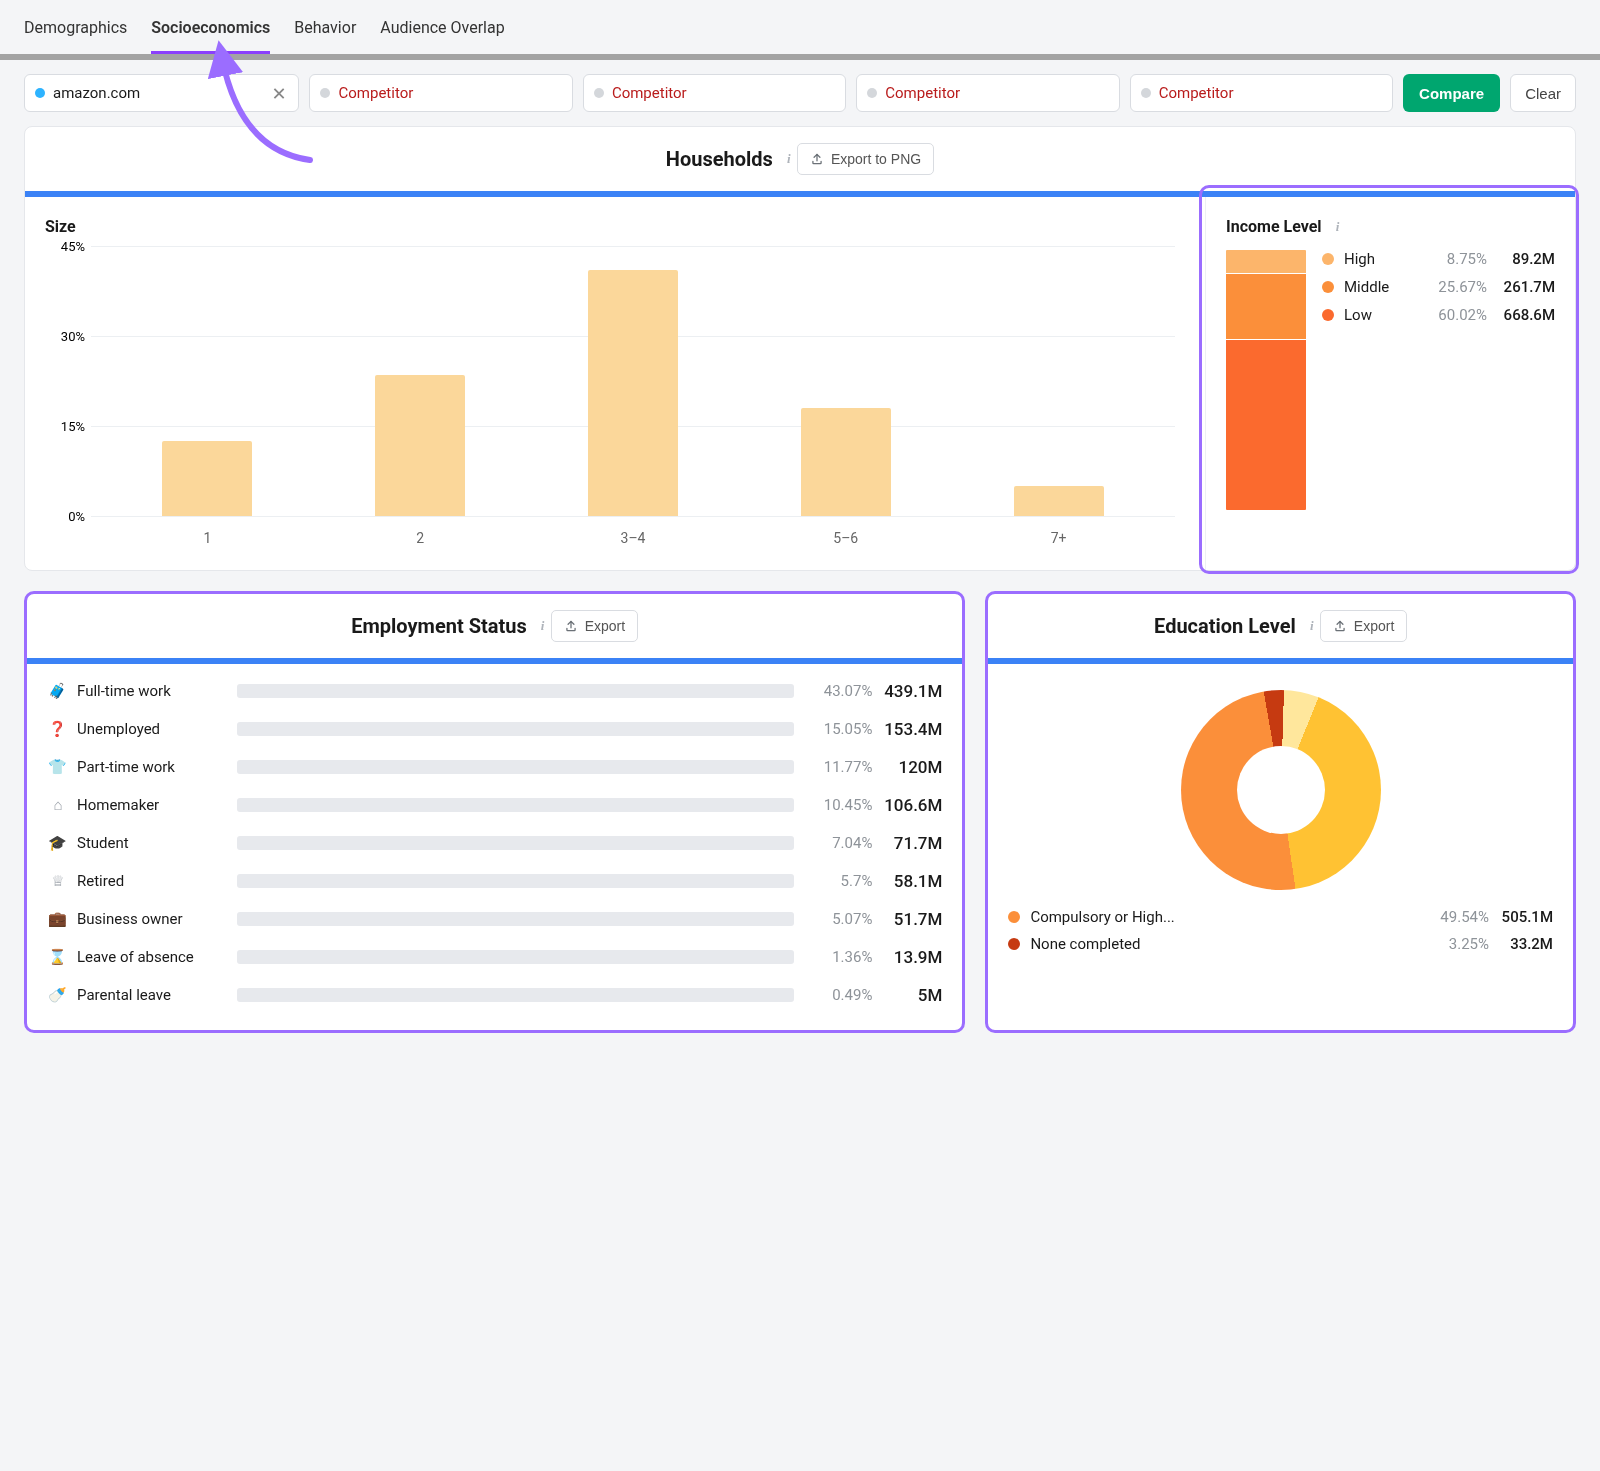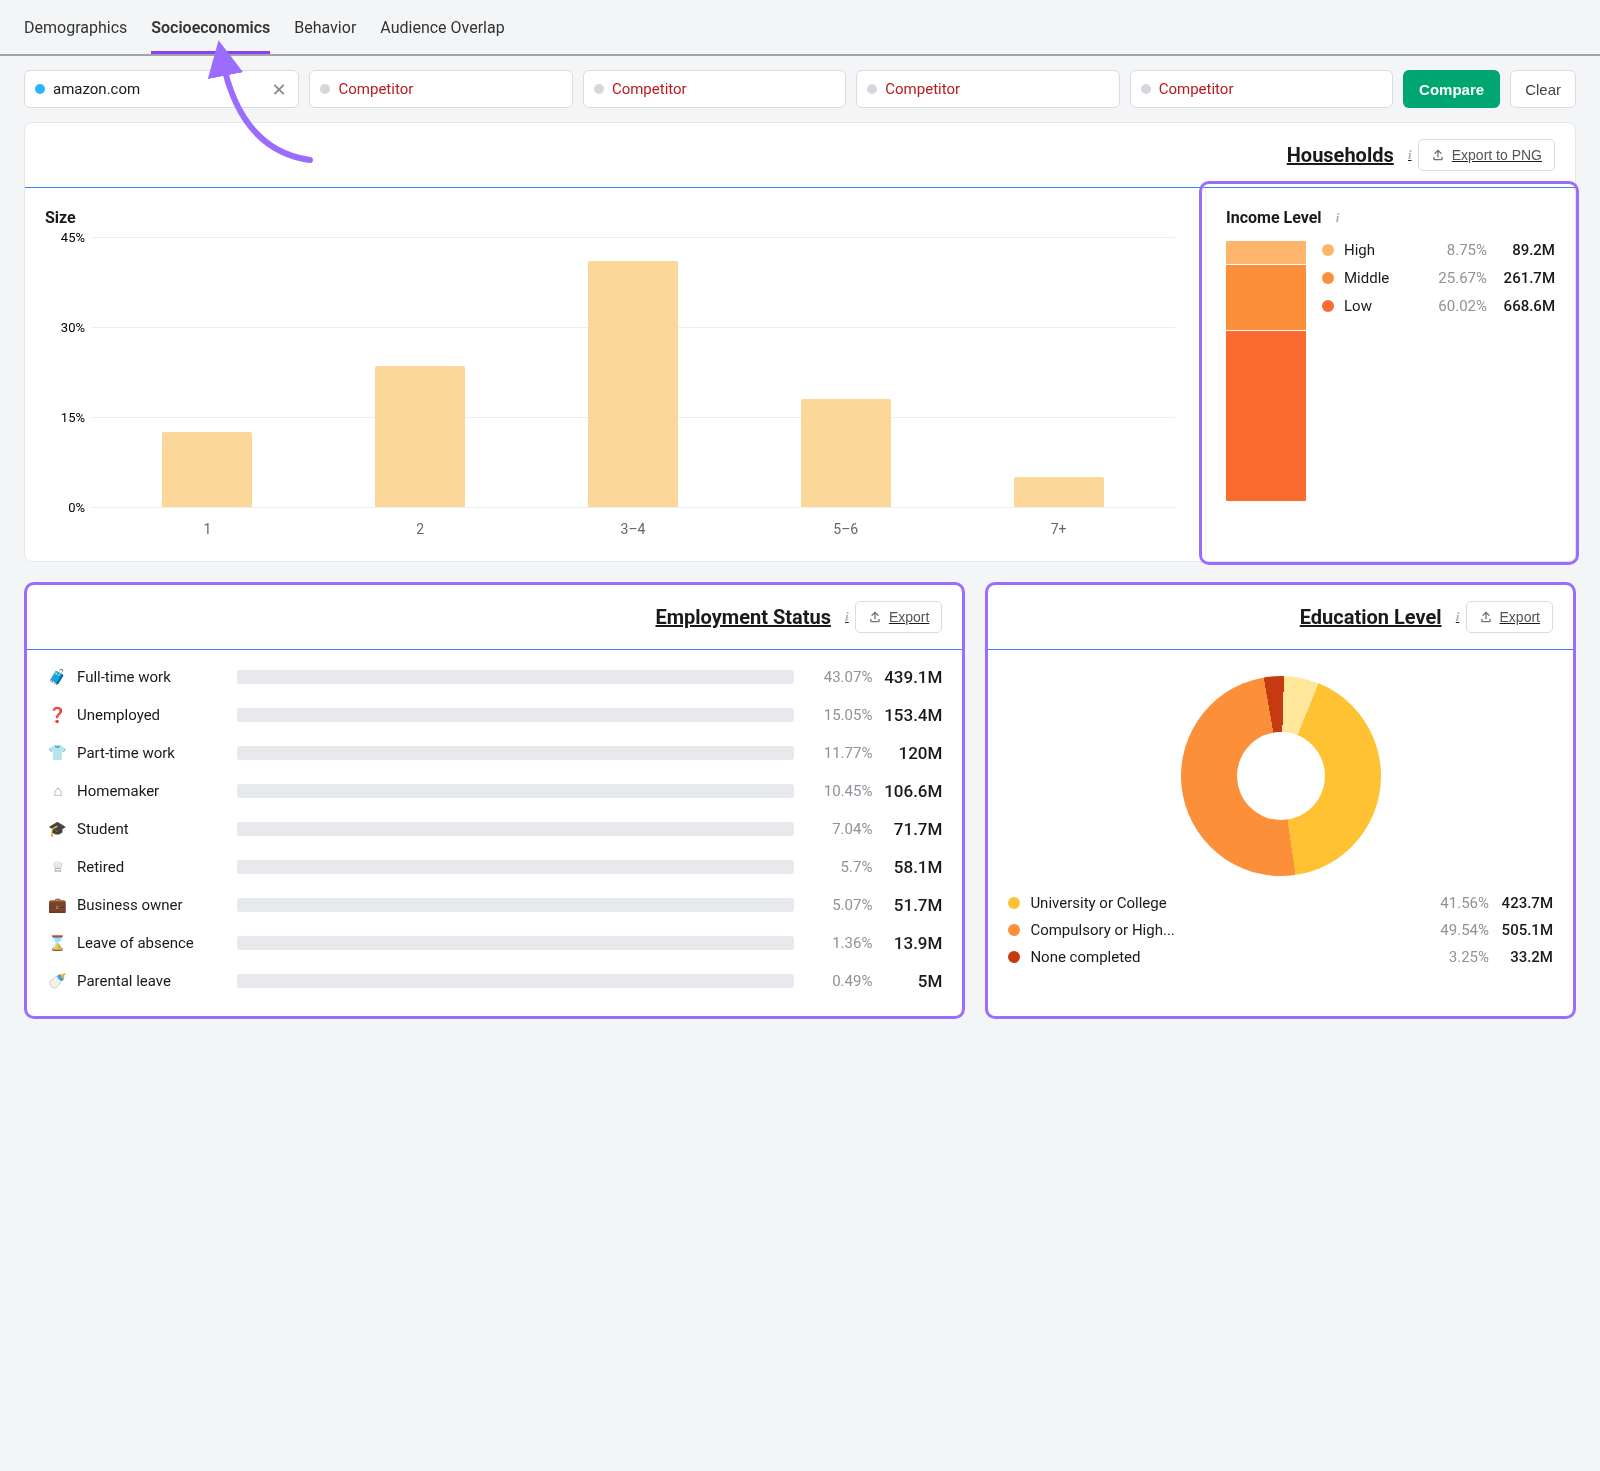--- a/index.html
+++ b/index.html
@@ -8,21 +8,21 @@
     background: #f4f5f7;
     color: #1a1a1a;
     font-size: 14px;
     padding: 0 0 30px 0;
     position: relative;
   }
   .tabs {
     display: flex;
     gap: 24px;
     padding: 18px 29px 0 24px;
-    border-bottom: 2px solid #a3a3a3;
+    border-bottom: 6px solid #a3a3a3;
     background: #f4f5f7;
   }
   .tab {
     padding-bottom: 14px;
     font-size: 16px;
     color: #333;
     cursor: pointer;
     border-bottom: 3px solid transparent;
   }
   .tab.active {
@@ -94,24 +94,23 @@
   .card.highlight-inner { position: relative; }
   .overlay-highlight {
     position: absolute;
     border: 3px solid #9b6dff;
     border-radius: 10px;
     pointer-events: none;
   }
   .card-header {
     display: flex;
     align-items: center;
-    justify-content: flex-end;
+    justify-content: center;
     padding: 16px 20px;
-    border-bottom: 1px solid #3b82f6;
-    text-decoration: underline;
+    border-bottom: 6px solid #3b82f6;
   }
   .card-header h2 {
     font-size: 20px;
     font-weight: 700;
     display: flex;
     align-items: center;
     gap: 8px;
   }
   .info-icon {
     width: 16px; height: 16px; border-radius: 50%;
@@ -523,26 +522,20 @@
         </button>
       </div>
       <div class="edu-body">
         <div class="donut-wrap">
           <div class="donut" id="edu-donut" style="background: conic-gradient(from 350deg, rgb(198, 58, 17) 0%, rgb(198, 58, 17) 3.25%, rgb(255, 231, 156) 3.25%, rgb(255, 231, 156) 8.9%, rgb(255, 194, 51) 8.9%, rgb(255, 194, 51) 50.46%, rgb(251, 143, 58) 50.46%, rgb(251, 143, 58) 100%);">
             <div class="hole"></div>
           </div>
         </div>
         <div class="edu-legend" id="edu-legend">
             <div class="legend-row">
-              <span class="swatch" style="background:#ffc233"></span>
-              <span class="name">University or College</span>
-              <span class="pct">41.56%</span>
-              <span class="val">423.7M</span>
-            </div>
-            <div class="legend-row">
               <span class="swatch" style="background:#fb8f3a"></span>
               <span class="name">Compulsory or High...</span>
               <span class="pct">49.54%</span>
               <span class="val">505.1M</span>
             </div>
             <div class="legend-row">
               <span class="swatch" style="background:#c63a11"></span>
               <span class="name">None completed</span>
               <span class="pct">3.25%</span>
               <span class="val">33.2M</span>

